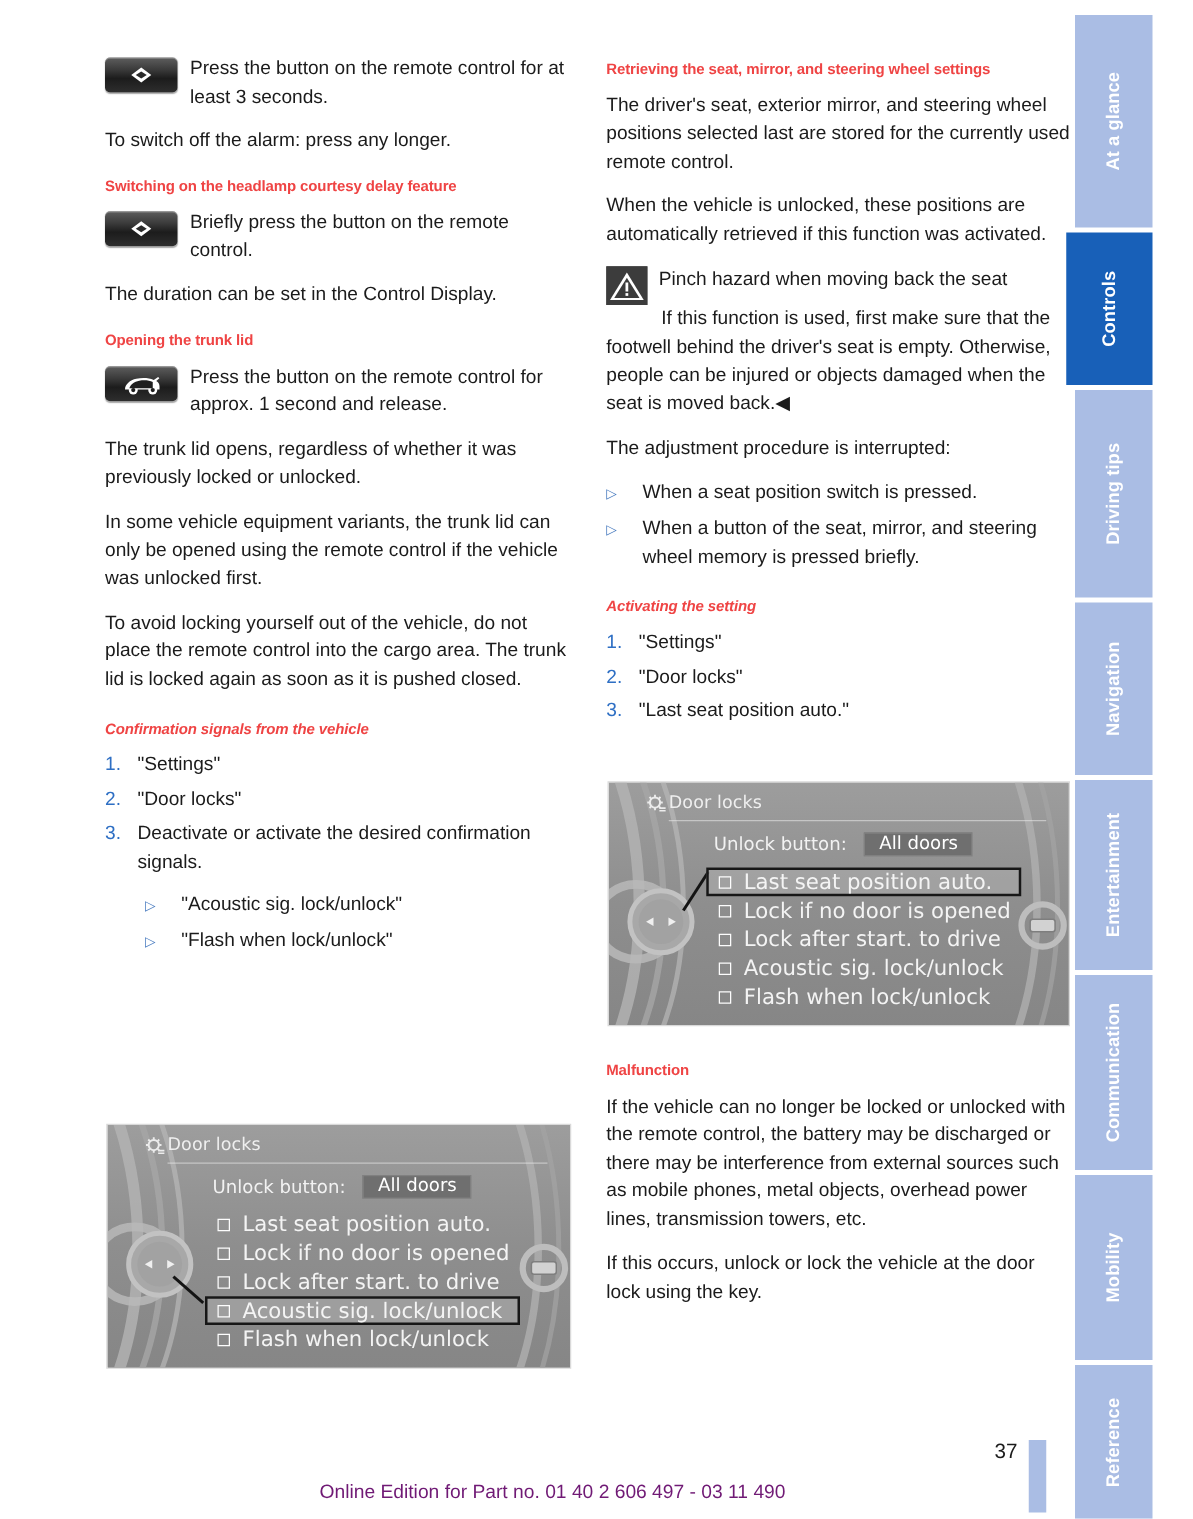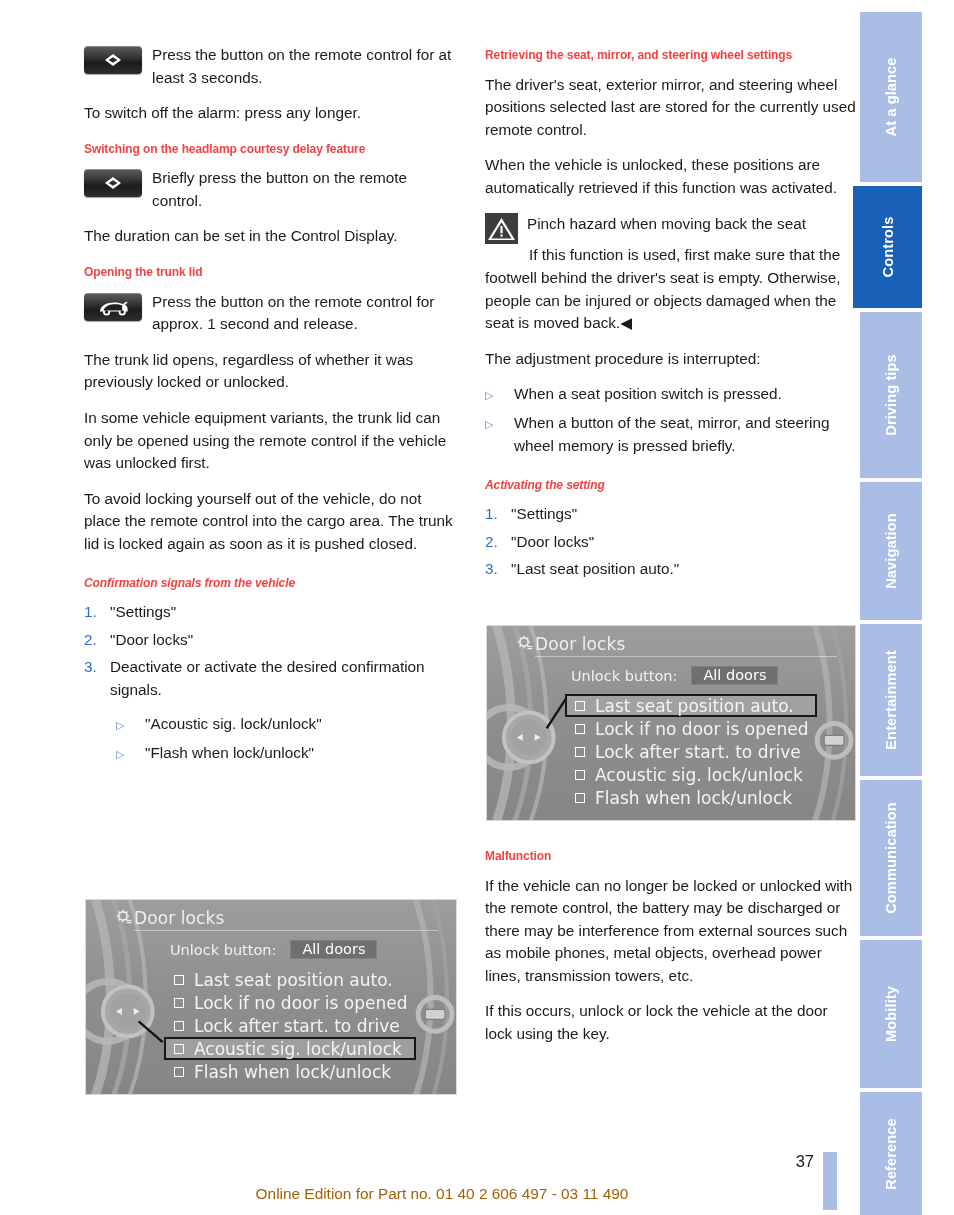--- a/index.html
+++ b/index.html
@@ -85,21 +85,21 @@
   .idrive {
     position: relative;
     background: linear-gradient(180deg,#9a9a9a 0%, #8f8f8f 45%, #8a8a8a 100%);
     border: 1px solid #d9d9d9;
     overflow: hidden;
     font-family: "DejaVu Sans", sans-serif;
   }
   .idrive .deco { position:absolute; inset:0; }
   .idrive-title {
     position:absolute; left: 48px; top: 8px;
-    color:#efefef; font-size: 17px; letter-spacing:0.1px;
+    color:#efefef; font-size: 14px; letter-spacing:0.1px;
   }
   .gear-icon { position:absolute; left: 30px; top: 9px; width:16px; height:15px; }
   .title-rule {
     position:absolute; left: 48px; right: 18px; top: 30px; height:1px;
     background: rgba(235,235,235,.55);
   }
   .unlock-row { position: absolute; left: 84px; top: 40px; display:flex; align-items:center; }
   .unlock-label { color:#f2f2f2; font-size: 14.5px; }
   .unlock-value {
     margin-left: 14px;
@@ -147,21 +147,21 @@
     left: 50%; top: 50%;
     transform: translate(-50%,-50%) rotate(-90deg);
     white-space: nowrap;
     letter-spacing: 0.1px;
   }
 
   
   .footer-line {
     position: absolute; left: 0; top: 1185px; width: 884px;
     text-align: center;
-    font-size: 15.4px; color: #a16207;
+    font-size: 15.4px; color: #701a75;
   }
   .page-num {
     position: absolute; right: 108px; top: 1152px;
     font-size: 16.5px; color:#1b1b1b;
   }
   .page-marker {
     position: absolute; right: 85px; top: 1152px;
     width: 14px; height: 58px; background: #aabde4;
   }
 </style>

